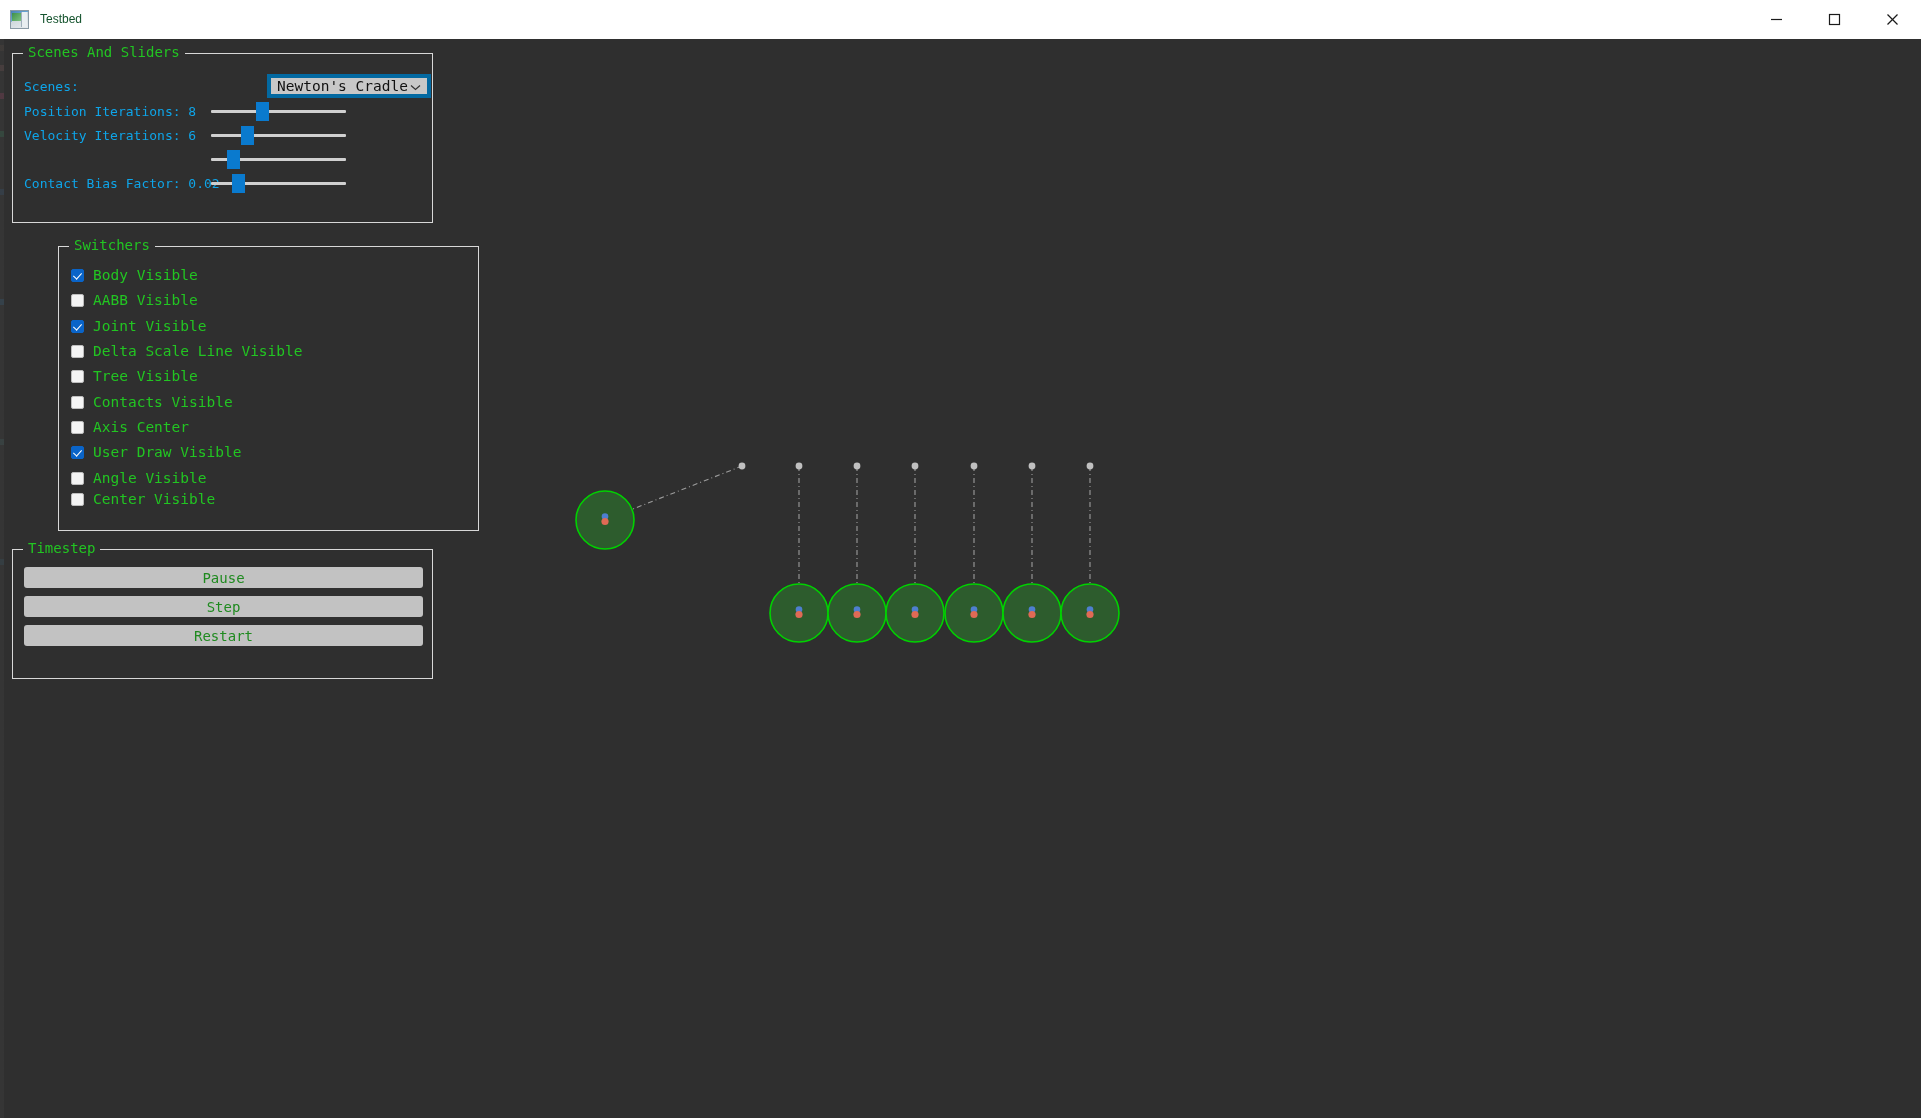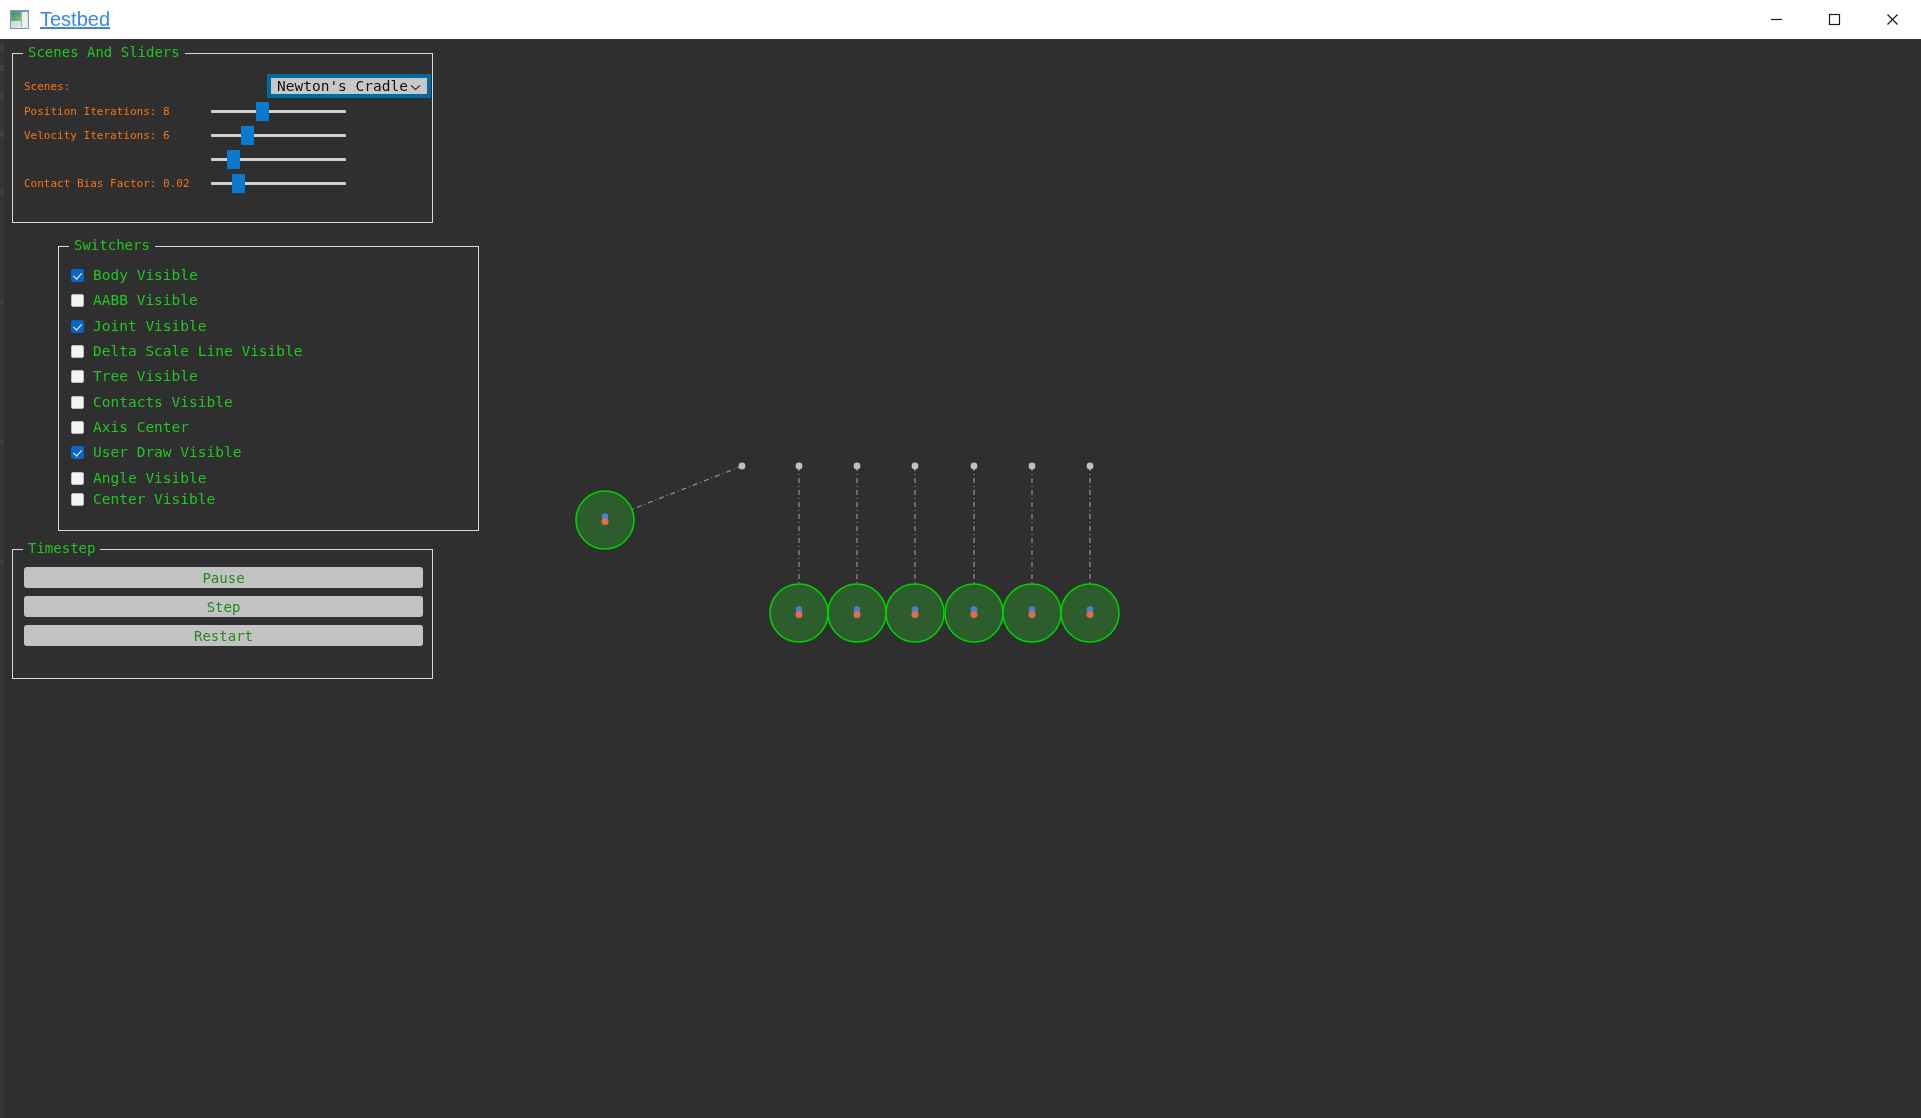--- a/index.html
+++ b/index.html
@@ -46,25 +46,24 @@
     content: "";
     position: absolute;
     right: 1px; top: 1px;
     width: 5px; height: 15px;
     background: #e9eef1;
     border-left: 1px solid #9fb0bb;
   }
   #app-title {
     margin-left: 11px;
     font-family: "Liberation Sans", sans-serif;
-    font-size: 20px;
-    color: #3b82f6;
+    font-size: 12px;
+    color: #14532d;
     line-height: 39px;
     flex: 0 0 auto;
-    text-decoration: underline;
   }
   #winbtns {
     margin-left: auto;
     display: flex;
     height: 39px;
   }
   .winbtn {
     width: 58px;
     height: 39px;
     display: flex;
@@ -135,22 +134,22 @@
   
   .srow {
     position: absolute;
     left: 11px;
     width: 399px;
     height: 24px;
     display: flex;
     align-items: center;
   }
   .slabel {
-    color: #f97316;
-    font-size: 11px;
+    color: #0ea5e9;
+    font-size: 13px;
     white-space: nowrap;
     flex: 0 0 auto;
   }
   .combo {
     position: absolute;
     left: 243px;
     width: 164px;
     height: 24px;
     background: #c8c8c8;
     border: 4px solid #0369a1;

